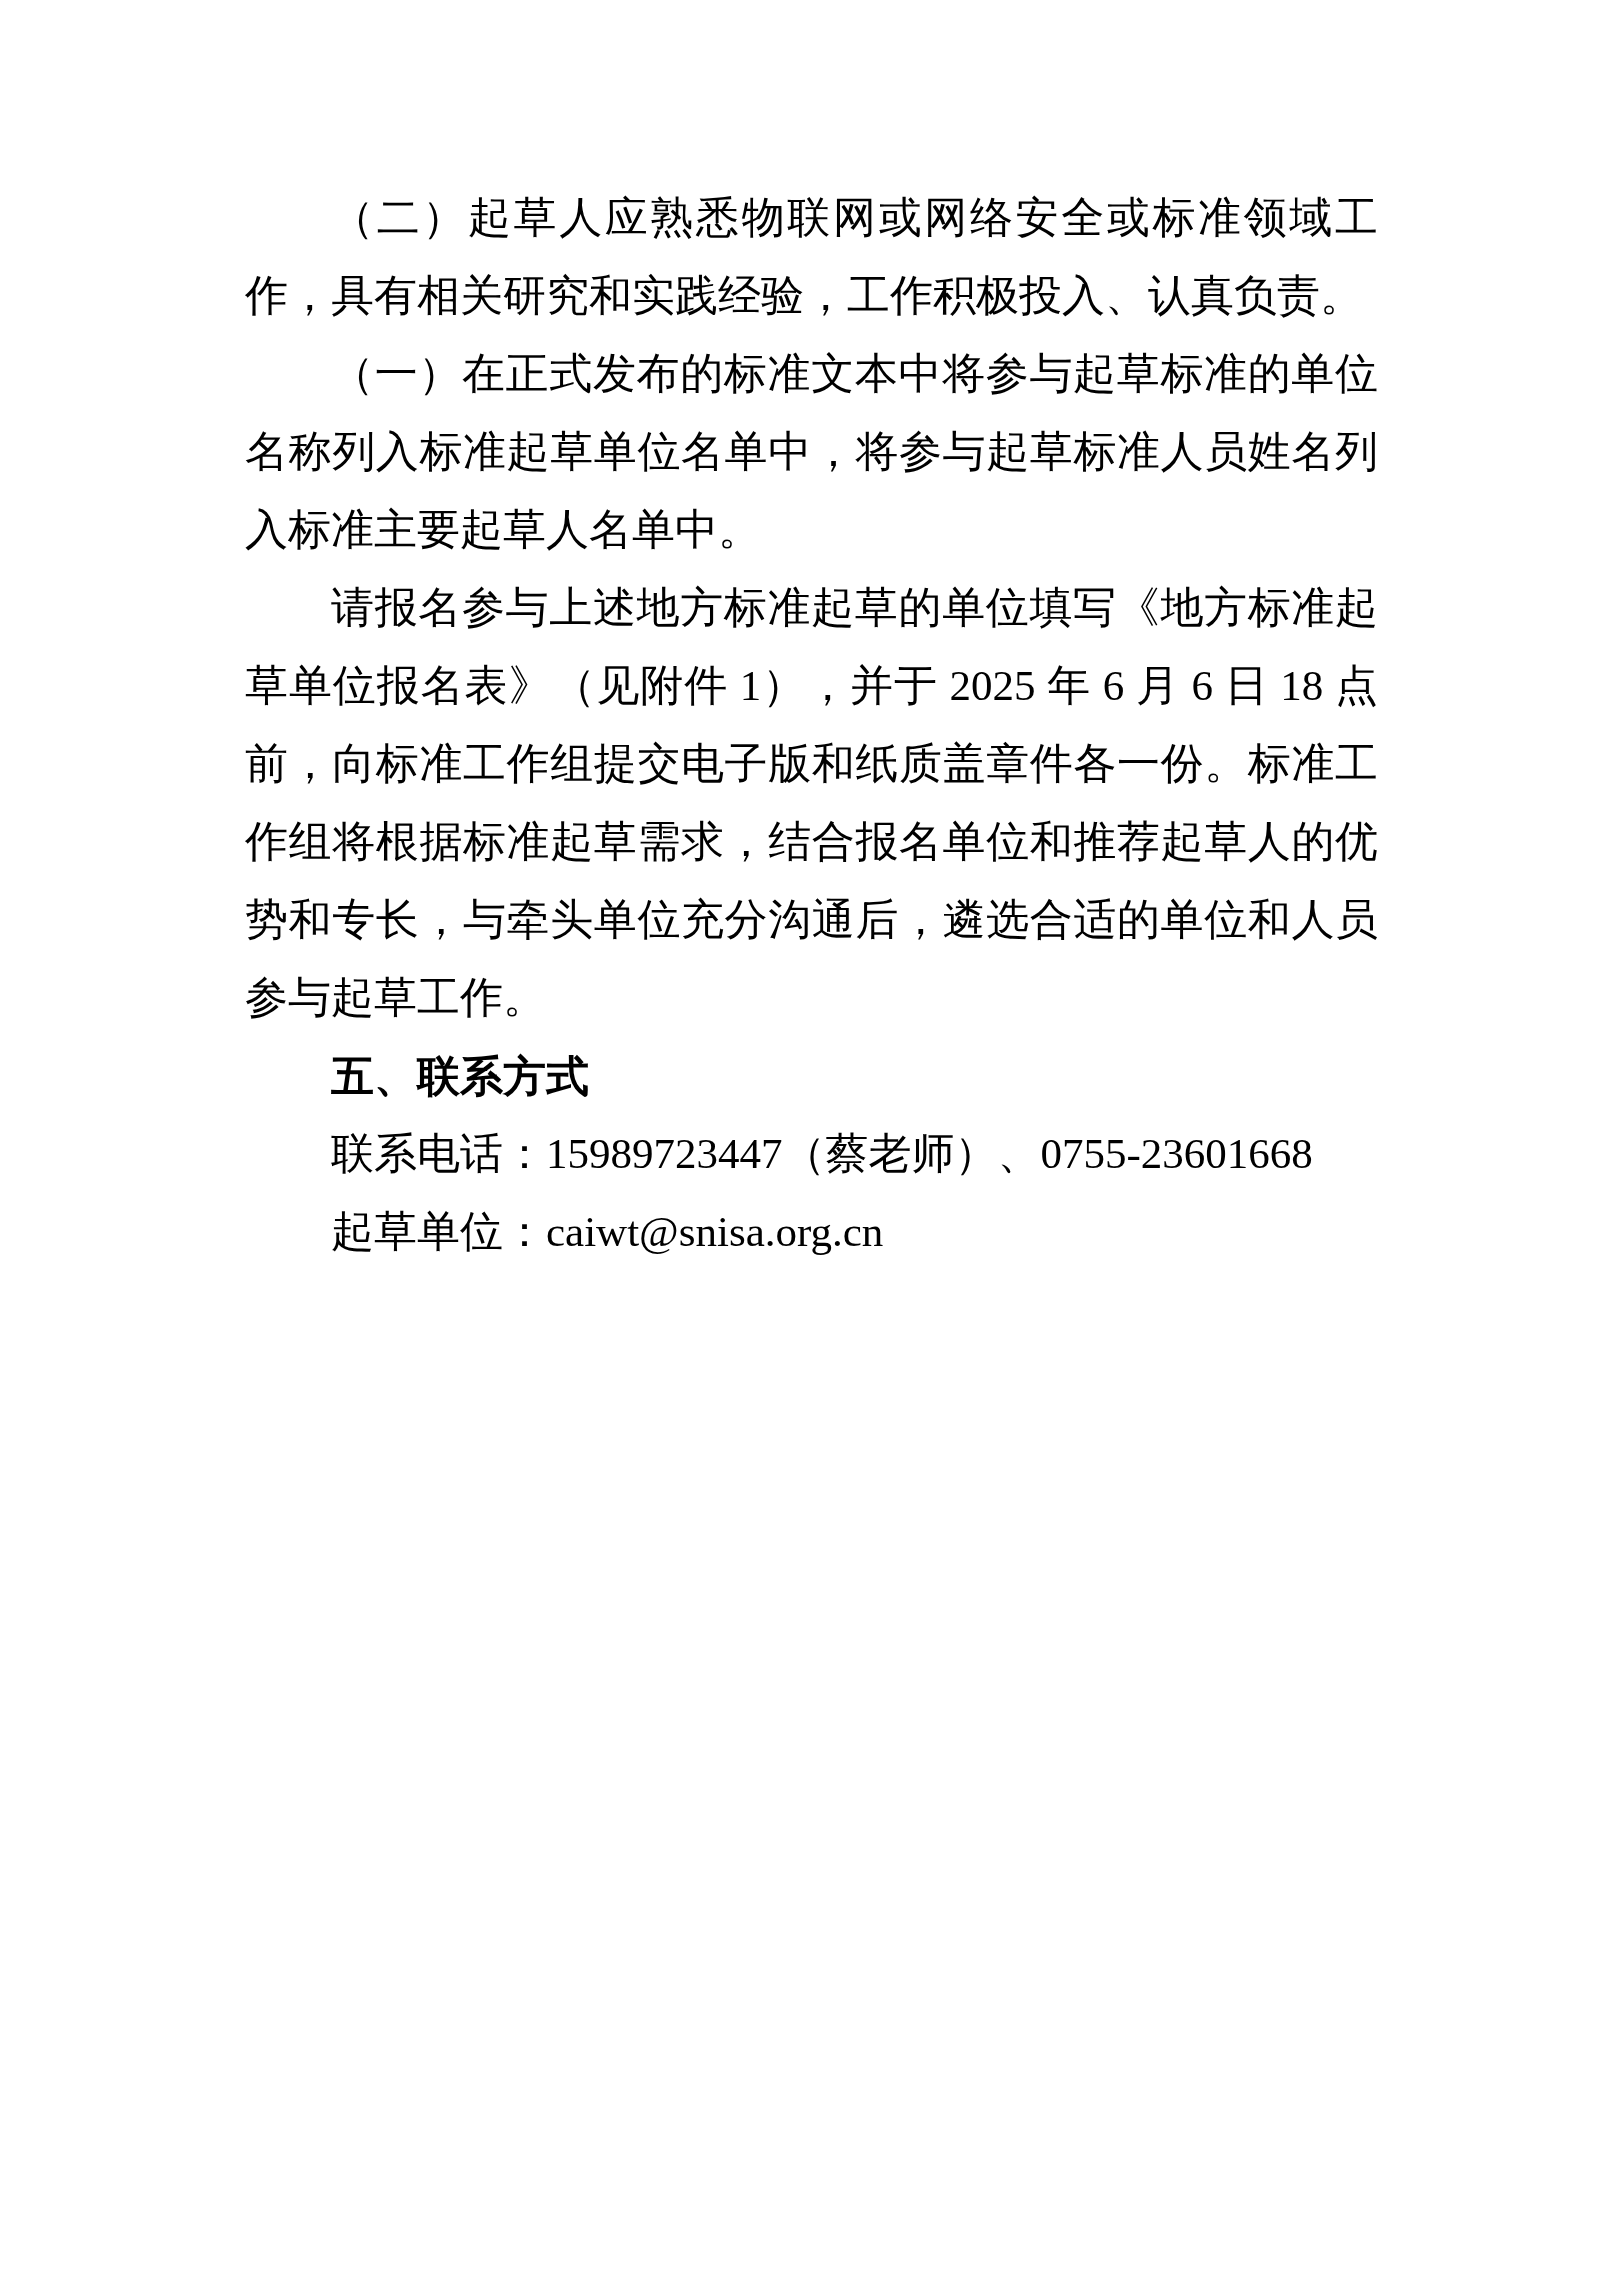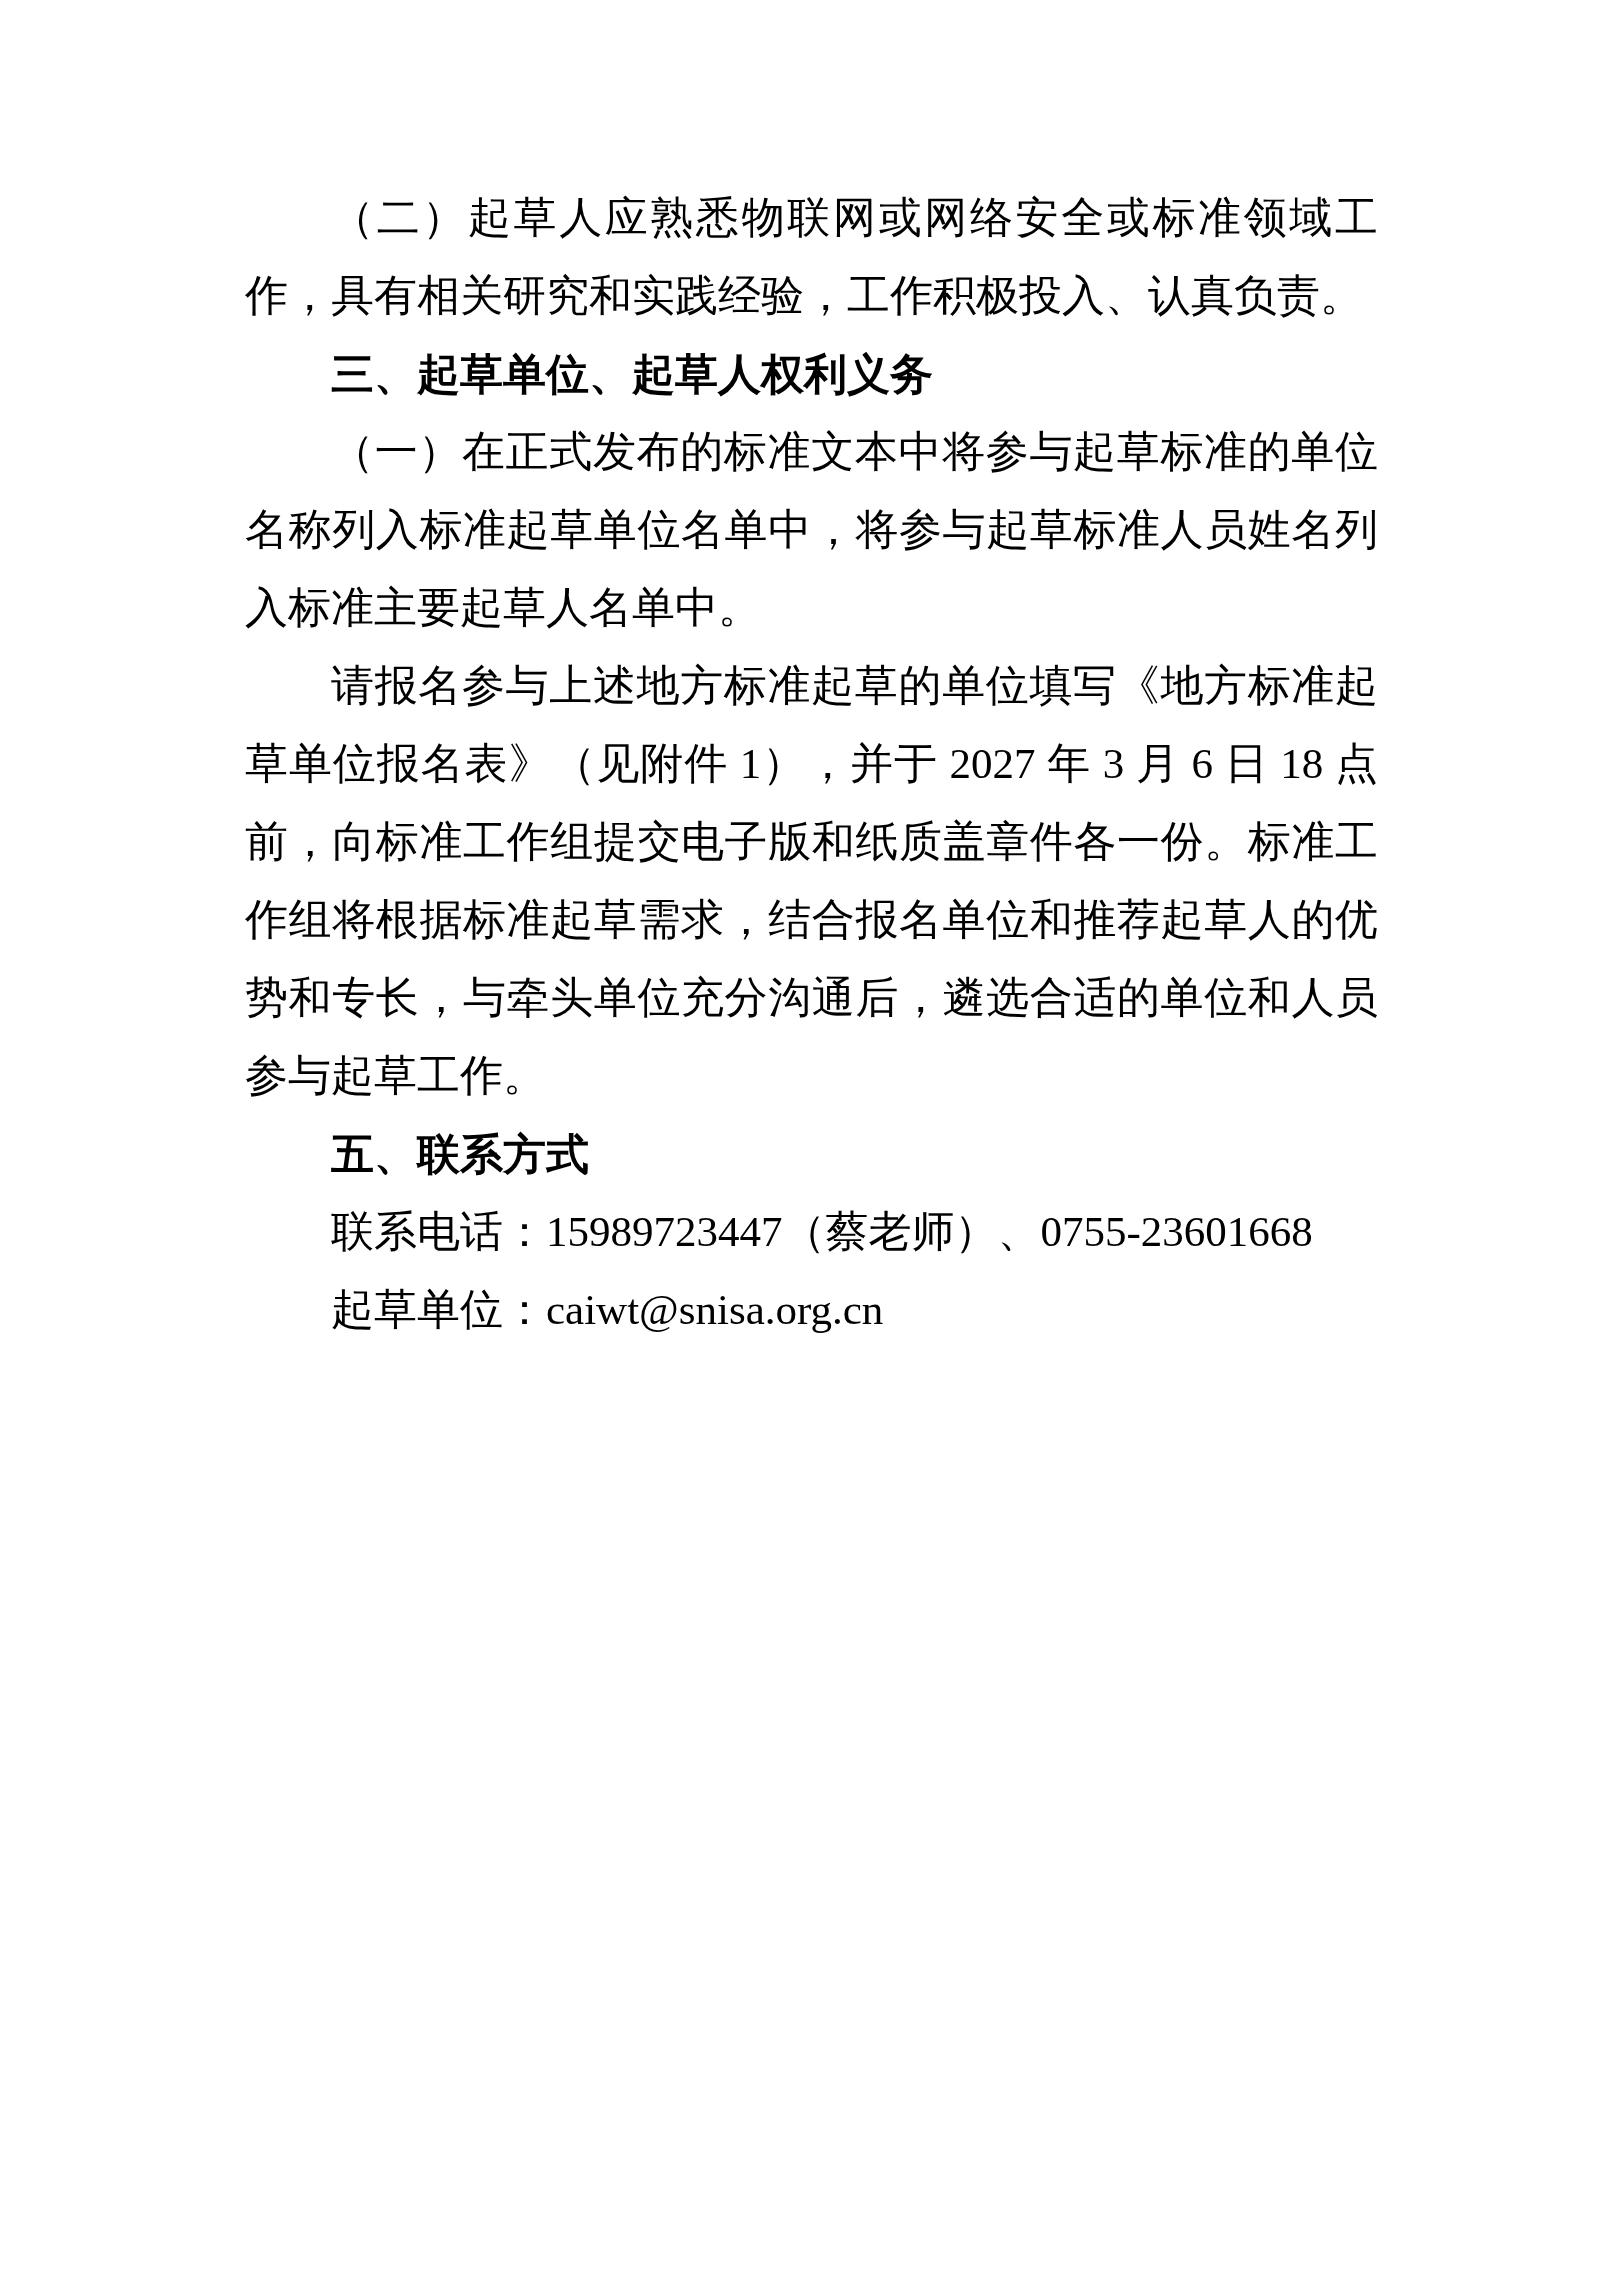--- a/index.html
+++ b/index.html
@@ -37,28 +37,27 @@
       text-indent: 2em;
       text-align: left;
     }
   </style>
 </head>
 <body>
 
 <div class="page">
   <p class="block body-para">（二）起草人应熟悉物联网或网络安全或标准领域工作，具有相关研究和实践经验，工作积极投入、认真负责。</p>
 
-  <p class="block heading">三、起草单位、起草人权利义务</p>
 
   <p class="block body-para">（一）在正式发布的标准文本中将参与起草标准的单位名称列入标准起草单位名单中，将参与起草标准人员姓名列入标准主要起草人名单中。</p>
 
 
 
 
-  <p class="block body-para">请报名参与上述地方标准起草的单位填写《地方标准起草单位报名表》（见附件 1），并于 2027 年 3 月 6 日 18 点前，向标准工作组提交电子版和纸质盖章件各一份。标准工作组将根据标准起草需求，结合报名单位和推荐起草人的优势和专长，与牵头单位充分沟通后，遴选合适的单位和人员参与起草工作。</p>
+  <p class="block body-para">请报名参与上述地方标准起草的单位填写《地方标准起草单位报名表》（见附件 1），并于 2025 年 6 月 6 日 18 点前，向标准工作组提交电子版和纸质盖章件各一份。标准工作组将根据标准起草需求，结合报名单位和推荐起草人的优势和专长，与牵头单位充分沟通后，遴选合适的单位和人员参与起草工作。</p>
 
   <p class="block heading">五、联系方式</p>
 
   <p class="block body-para">联系电话：15989723447（蔡老师）、0755-23601668</p>
 
   <p class="block body-para">起草单位：caiwt@snisa.org.cn</p>
 </div>
 
 
 </body></html>

